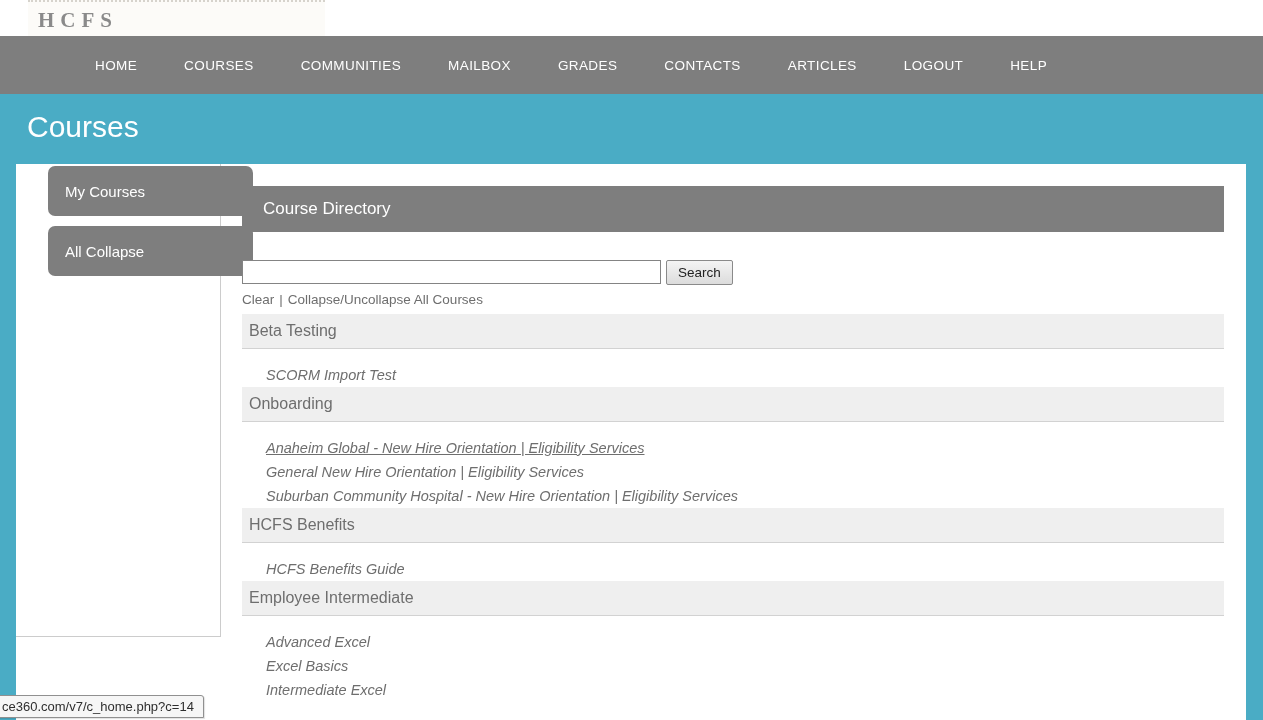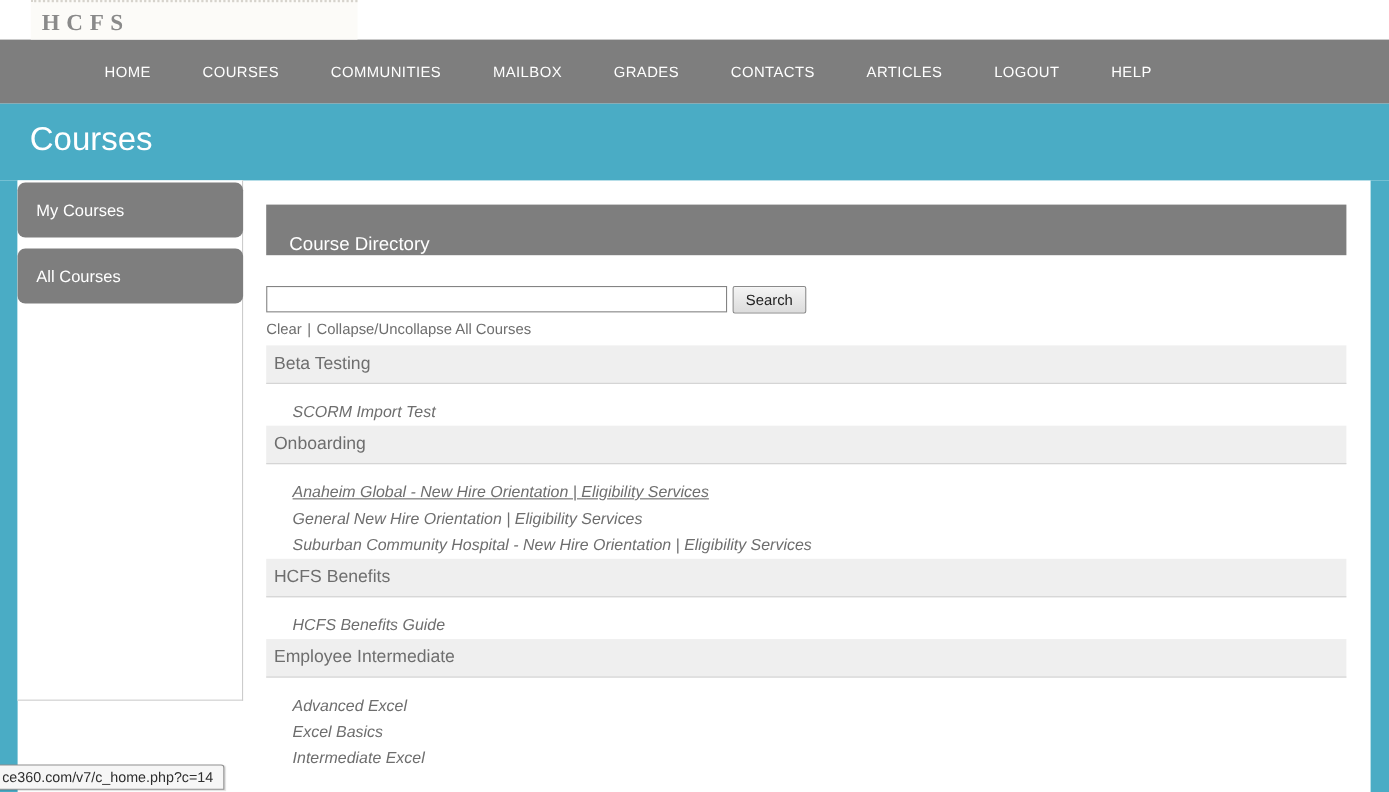--- a/index.html
+++ b/index.html
@@ -36,31 +36,31 @@
   .page-title{position:absolute;left:27px;top:16px;color:#ffffff;
     font-size:30px;font-weight:300;}
   .stripe-left{position:absolute;left:0;top:164px;width:16px;height:556px;
     background:var(--teal);z-index:1;}
   .stripe-right{position:absolute;left:1246px;top:164px;width:17px;height:556px;
     background:var(--teal);z-index:1;}
 
   
   .sidebar{position:absolute;left:16px;top:164px;width:205px;height:473px;
     background:#ffffff;border-right:1px solid var(--panel-border);
-    border-bottom:1px solid var(--panel-border);z-index:2;}
+    border-bottom:1px solid var(--panel-border);z-index:2;padding-left:32px;}
   .side-btn{width:205px;height:50px;background:var(--nav-gray);
     border-radius:7px;color:#ffffff;font-size:15px;font-weight:300;
     display:flex;align-items:center;padding-left:17px;cursor:pointer;}
   .side-btn + .side-btn{margin-top:10px;}
   .side-btn:first-child{margin-top:2px;}
 
   
   .main{position:absolute;left:242px;top:186px;width:982px;z-index:2;}
   .panel-header{height:46px;background:var(--nav-gray);color:#ffffff;
-    font-size:17px;font-weight:300;display:flex;align-items:flex-end;
+    font-size:17px;font-weight:300;display:flex;align-items:center;
     padding-left:21px;}
   .search-row{margin-top:27px;height:26px;display:flex;align-items:center;}
   .search-input{width:419px;height:24px;border:1px solid #848484;
     background:#fff;padding:0 4px;font-size:14px;color:#333;outline:none;}
   .search-btn{margin-left:5px;height:25px;padding:0 11px;font-size:13.5px;
     color:#222;background:linear-gradient(#f4f4f4,#dcdcdc);
     border:1px solid #8a8a8a;border-radius:2px;cursor:pointer;
     font-family:"Liberation Sans",sans-serif;}
   .links-row{margin-top:7px;font-size:13.5px;color:var(--text-gray);
     font-weight:400;}
@@ -108,21 +108,21 @@
 
   <div class="page-band">
     <h1 class="page-title">Courses</h1>
   </div>
 
   <div class="stripe-left"></div>
   <div class="stripe-right"></div>
 
   <aside class="sidebar">
       <div class="side-btn">My Courses</div>
-      <div class="side-btn">All Courses</div>
+      <div class="side-btn">All Collapse</div>
     </aside>
 
   <main class="main">
     <div class="panel-header">
       <span>Course Directory</span>
     </div>
 
     <div class="search-row">
       <input class="search-input" type="text" placeholder="" style="">
       <button class="search-btn">Search</button>

